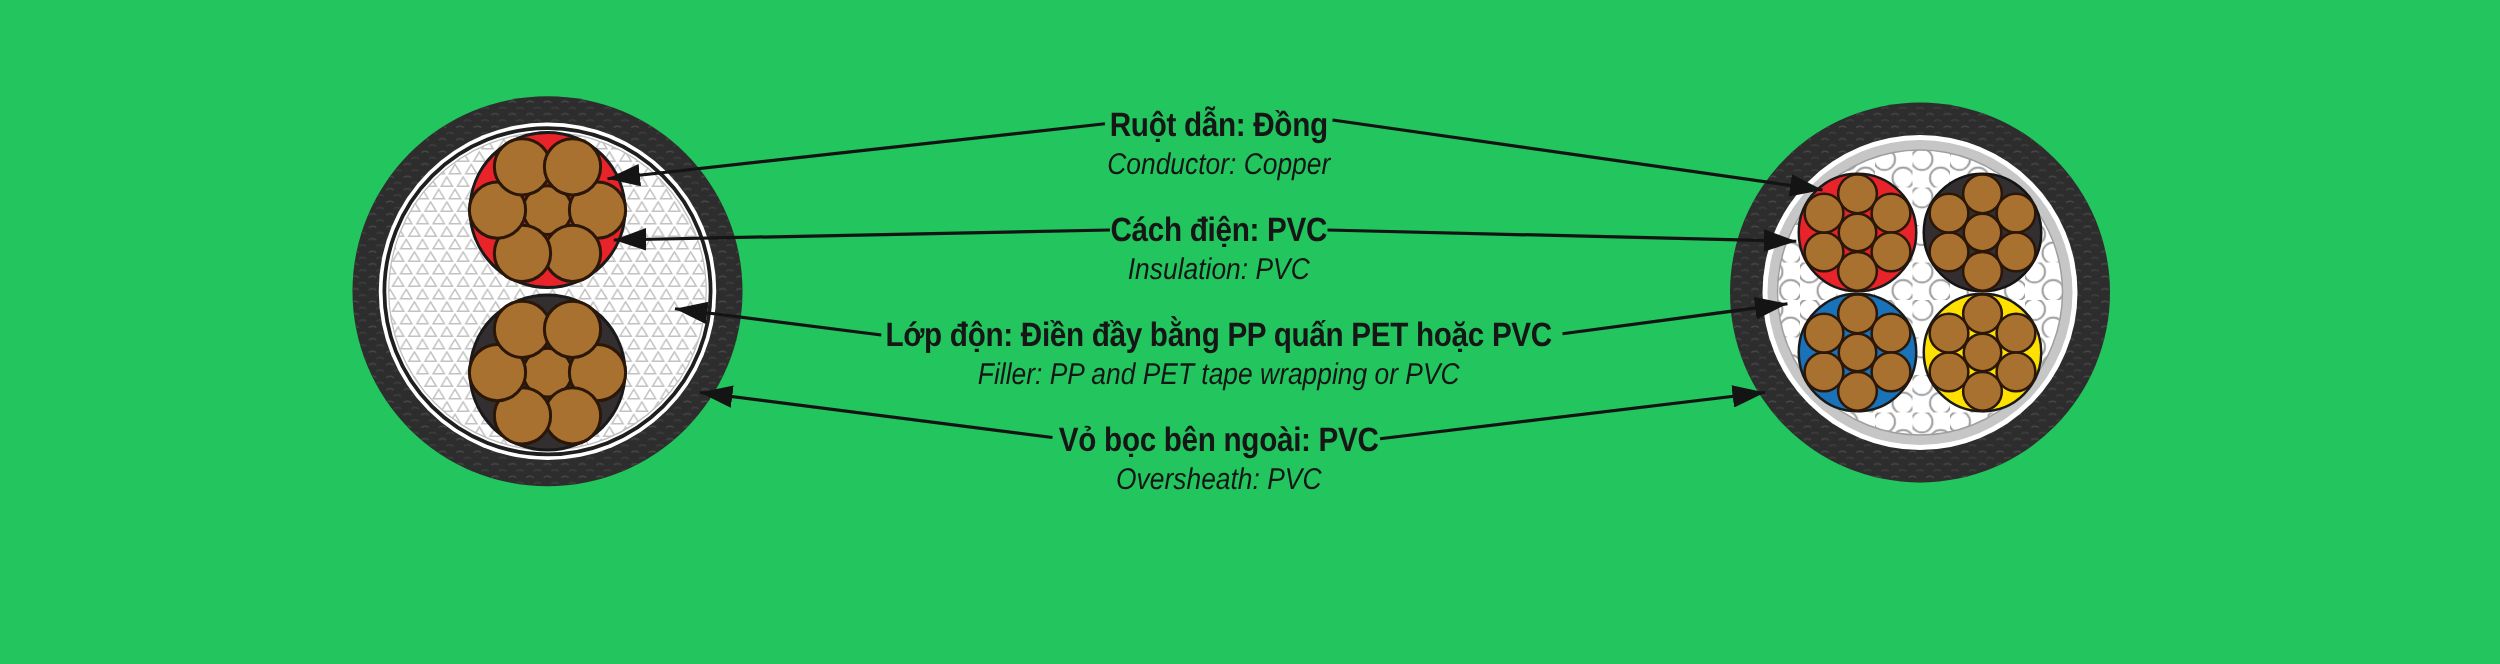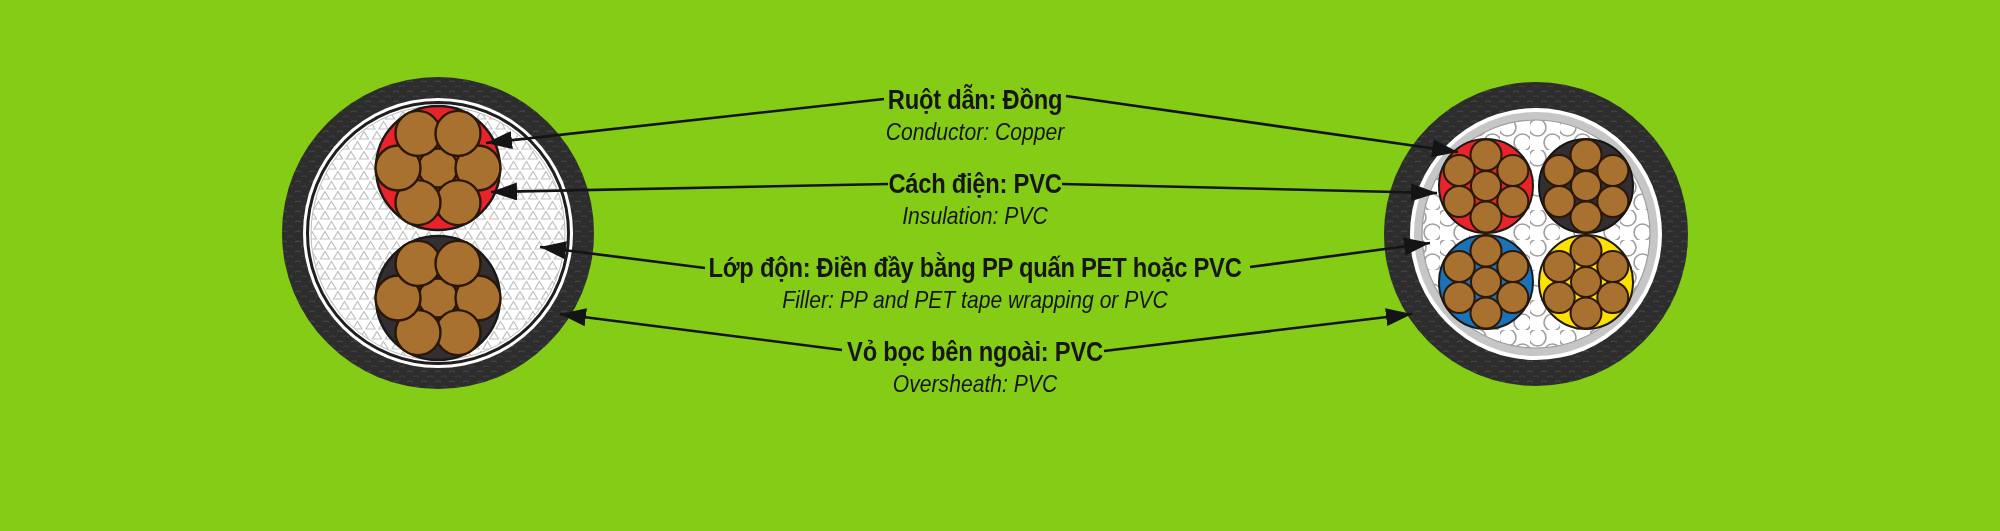--- a/index.html
+++ b/index.html
@@ -1,16 +1,16 @@
 <!DOCTYPE html>
 <html><head>
 <meta charset="utf-8">
 <style>
   html,body{margin:0;padding:0;background:#ffffff;}
-  #canvas{position:relative;width:2000px;height:531px;background:#84cc16;overflow:hidden;
+  #canvas{position:relative;width:2000px;height:531px;background:#22c55e;overflow:hidden;
           font-family:"Liberation Sans",sans-serif;}
   #diagram-svg{position:absolute;left:0;top:0;width:2000px;height:531px;}
   .label{position:absolute;left:475px;width:1000px;text-align:center;
          transform:scaleX(.88);transform-origin:center;color:#161616;}
   .label .vi{font-size:27px;font-weight:bold;line-height:33px;letter-spacing:-.3px;white-space:nowrap;}
   .label .en{font-size:24px;font-style:italic;line-height:30px;white-space:nowrap;}
   .lb1{top:84px;} .lb2{top:168px;} .lb3{top:252px;} .lb4{top:336px;}
 </style>
 </head>
 <body>

